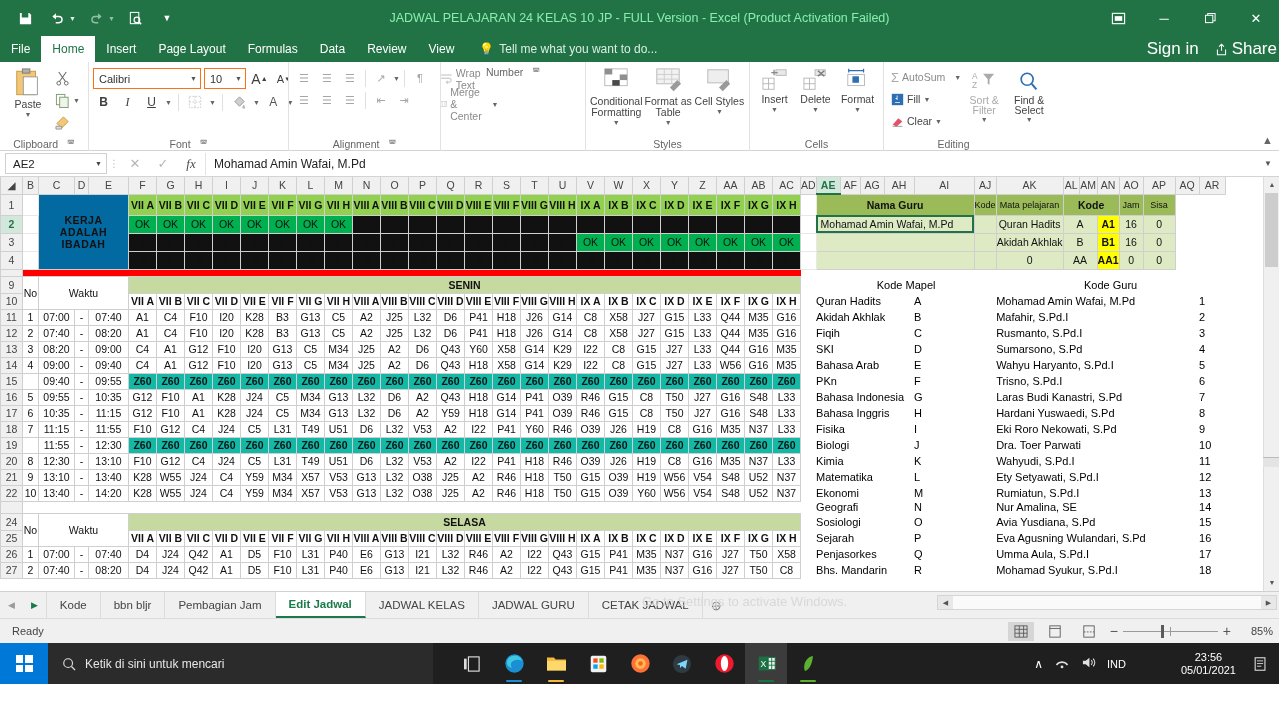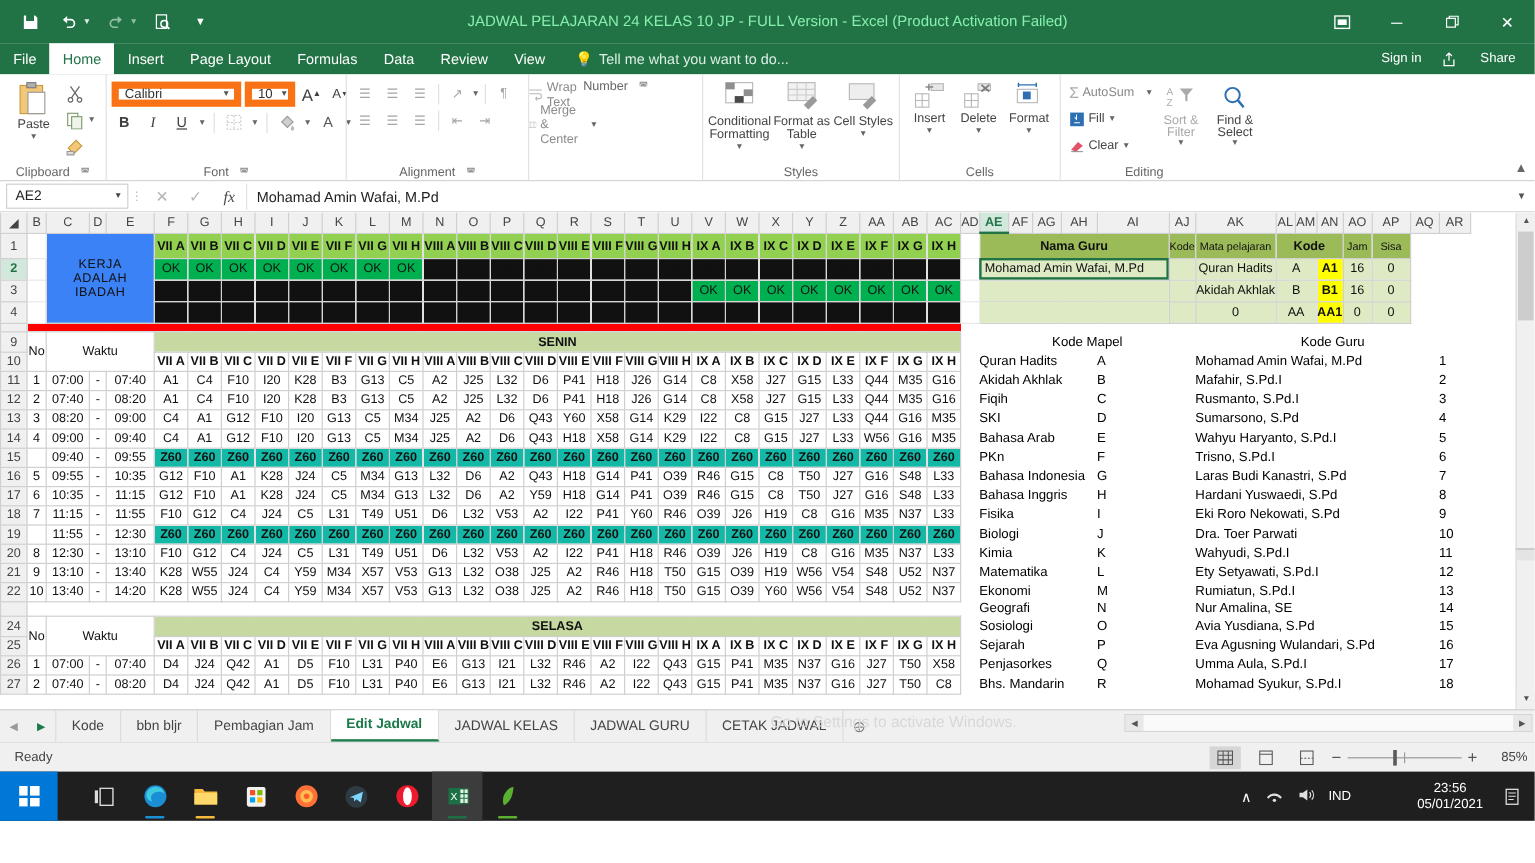--- a/index.html
+++ b/index.html
@@ -34,22 +34,22 @@
 
   
   .tabbar{
     height:26px; background:#217346; display:flex; align-items:stretch; position:relative;
     color:#fff; font-size:12px;
   }
   .rtab{ padding:0 11px; display:flex; align-items:center; cursor:default; }
   .rtab.active{ background:#ffffff; color:#217346; font-weight:normal; }
   .tellme{ display:flex; align-items:center; gap:5px; padding-left:14px; color:#dbeee4; font-size:12px;}
   .bulb{ color:#ffd966; font-size:12px; }
-  .signin{ margin-left:auto; display:flex; align-items:center; gap:16px; padding-right:16px; font-size:11px;}
-  .share{ display:flex; align-items:center; gap:20px;}
+  .signin{ margin-left:auto; display:flex; align-items:center; gap:16px; padding-right:2px; font-size:17px;}
+  .share{ display:flex; align-items:center; gap:4px;}
 
   
   .ribbon{
     height:89px; background:#fff; border-bottom:1px solid #d4d4d4;
     display:flex; position:relative;
   }
   .rgroup{ position:relative; padding:2px 4px 0 4px; display:flex; flex-direction:column; height:89px;}
   .rgroup + .rgroup{ border-left:1px solid #e2e2e2; }
   .rgroup .gbody{ flex:1; display:flex; align-items:flex-start; }
   .glabel{
@@ -61,21 +61,21 @@
     width:54px; display:flex; flex-direction:column; align-items:center; gap:1px;
     font-size:10.5px; color:#444; padding-top:3px;
   }
   .bigbtn .cap{ text-align:center; line-height:11px;}
   .tri{ font-size:7px; color:#666; }
   .smallbtn{ display:flex; align-items:center; gap:3px; font-size:10.5px; color:#8a8a8a; height:20px; padding:0 3px;}
   .smallbtn.enabled{ color:#444; }
 
   .fontrow{ display:flex; align-items:center; gap:3px; margin-bottom:3px;}
   .combo{
-    border:6px solid #f97316; background:#fff; height:21px; display:flex; align-items:center;
+    border:1px solid #f97316; background:#fff; height:21px; display:flex; align-items:center;
     padding:0 3px 0 5px; font-size:11px; color:#333;
   }
   .combo .cv{ flex:1; }
   .combo .ar{ font-size:7px; color:#555; padding-left:6px;}
   .fbtn{ width:21px; height:20px; display:flex; align-items:center; justify-content:center;
          font-size:11px; color:#9a9a9a;}
   .fbtn.on{ color:#3f3f3f; }
   .sep{ width:1px; height:17px; background:#e0e0e0; margin:0 3px;}
 
   .aligngrid{ display:flex; flex-direction:column; gap:2px; }
@@ -118,21 +118,21 @@
     font-size:10.5px; color:#444; text-align:center; font-weight:normal;
   }
   .rowhead.sel{ background:#d3e8dc; color:#217346; font-weight:bold;}
   td.cell{ border:1px solid #cfcfcf; font-size:10.5px; color:#111; text-align:center;
            overflow:hidden; white-space:nowrap; height:16px;}
   td.blank{ border:1px solid #e8e8e8; }
 
   .hdr-green{ background:#92d050; font-weight:bold; font-size:9.5px; border:1px solid #000;}
   .ok{ background:#00b050; color:#000; font-weight:normal; border:1px solid #111;}
   .blk{ background:#111; color:#2e2e2e; border:1px solid #222;}
-  .motto{ background:#3b82f6; font-weight:normal; font-size:14px; letter-spacing:.5px; color:#000;}
+  .motto{ background:#0369a1; font-weight:bold; font-size:14px; letter-spacing:.5px; color:#000;}
   .redbar{ background:#ff0000; height:5px;}
   .daybar{ background:#c5d9a0; font-weight:bold; font-size:11px; border:1px solid #000; color:#000;}
   .subhdr{ background:#fff; border:1px solid #000; font-weight:bold; font-size:9px;}
   .nowaktu{ background:#fff; border:1px solid #000; font-weight:normal; font-size:11px;}
   .z60{ background:#14b8a6; color:#fff; font-weight:bold; font-size:10px; border:1px solid #8a0000;}
   .datac{ background:#fff; border:1px solid #000; font-size:10.5px;}
 
   
   .pg-hdr{ background:#9bbb59; font-weight:bold; border:1px solid #000; font-size:12px;}
   .pg-hdr.sm{ font-size:9px; font-weight:normal;}
@@ -1481,20 +1481,27 @@
 
 <div class="taskbar">
   <div class="startbtn">
     <span class="winlogo">
         <i></i>
         <i></i>
         <i></i>
         <i></i>
       </span>
   </div>
+  <div class="searchbox">
+    <svg width="14" height="14" viewBox="0 0 16 16">
+        <circle cx="7" cy="7" r="5" fill="none" stroke="#ddd" stroke-width="1.3"></circle>
+        <path stroke="#ddd" stroke-width="1.5" d="M10.8 10.8L15 15"></path>
+      </svg>
+    <span>Ketik di sini untuk mencari</span>
+  </div>
   <div class="tbicons">
     <div class="tbicon">
       <svg width="18" height="16" viewBox="0 0 20 18">
           <rect x="1" y="3" width="3" height="12" fill="#ddd"></rect>
           <rect x="6" y="1" width="12" height="16" fill="none" stroke="#ddd" stroke-width="1.3"></rect>
         </svg>
     </div>
     <div class="tbicon">
       <svg width="21" height="21" viewBox="0 0 24 24">
           <circle cx="12" cy="12" r="10.5" fill="#1b8fd4"></circle>

